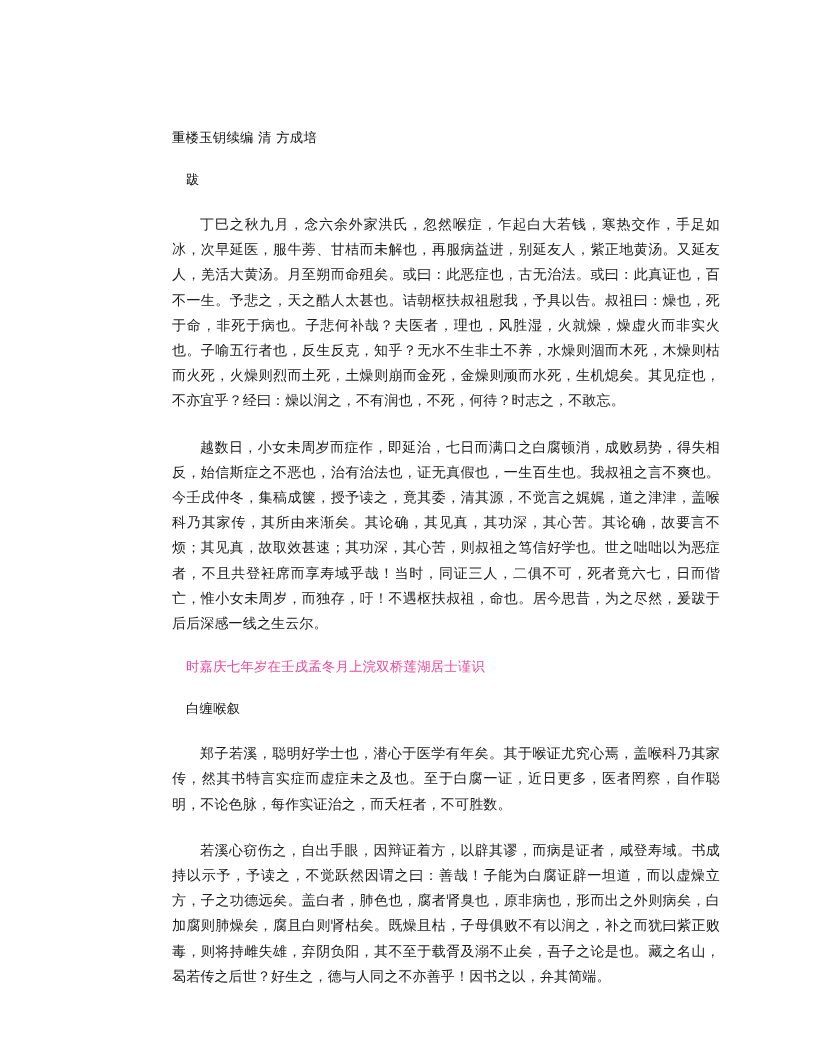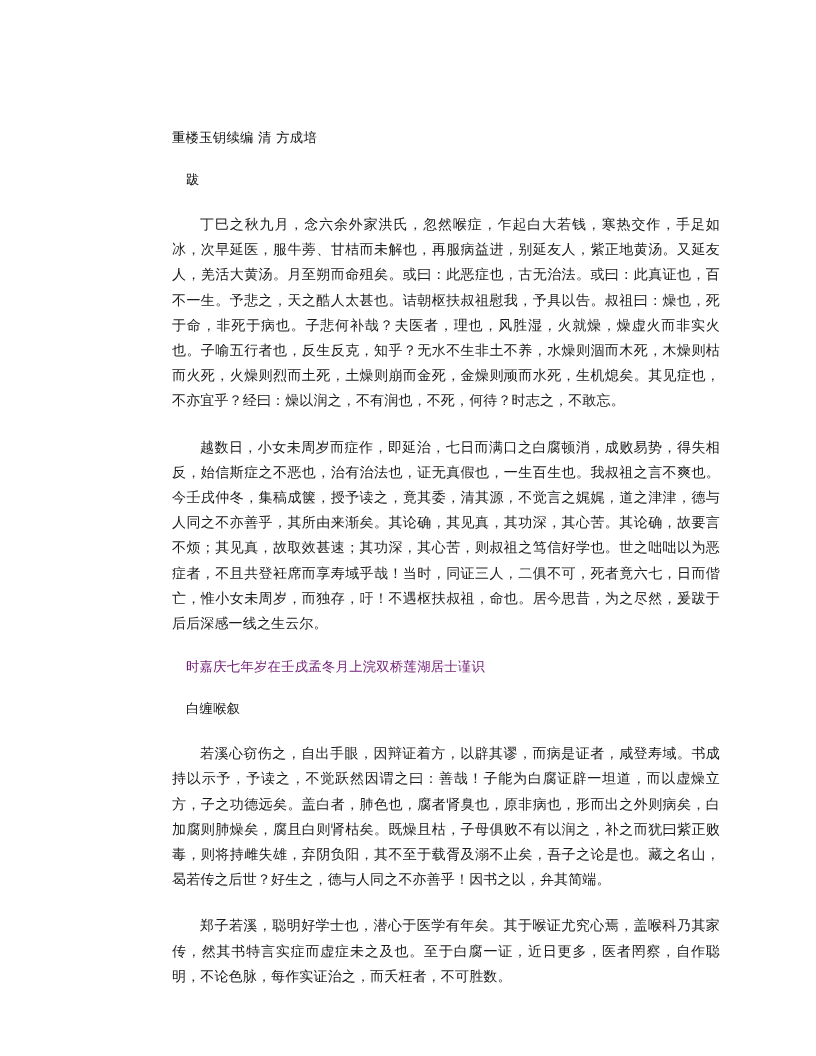--- a/index.html
+++ b/index.html
@@ -52,45 +52,45 @@
     text-justify: inter-ideograph;
     letter-spacing: 0.15px;
     color: #1a1a1a;
   }
   .signature {
     font-size: 13.3px;
     line-height: 20px;
     letter-spacing: 0.3px;
     margin: 0 0 22px 0;
     text-indent: 14px;
-    color: #701a75;
+    color: #ec4899;
   }
   .para:last-child,
   .signature:last-child {
     margin-bottom: 0;
   }
 </style>
 </head>
 <body>
 
 <div class="page">
   <div class="content">
 
     <div class="doc-title">重楼玉钥续编  清  方成培</div>
 
     <div class="section-head">跋</div>
 
     <p class="para">丁巳之秋九月，念六余外家洪氏，忽然喉症，乍起白大若钱，寒热交作，手足如冰，次早延医，服牛蒡、甘桔而未解也，再服病益进，别延友人，紫正地黄汤。又延友人，羌活大黄汤。月至朔而命殂矣。或曰：此恶症也，古无治法。或曰：此真证也，百不一生。予悲之，天之酷人太甚也。诘朝枢扶叔祖慰我，予具以告。叔祖曰：燥也，死于命，非死于病也。子悲何补哉？夫医者，理也，风胜湿，火就燥，燥虚火而非实火也。子喻五行者也，反生反克，知乎？无水不生非土不养，水燥则涸而木死，木燥则枯而火死，火燥则烈而土死，土燥则崩而金死，金燥则顽而水死，生机熄矣。其见症也，不亦宜乎？经曰：燥以润之，不有润也，不死，何待？时志之，不敢忘。</p>
 
-    <p class="para">越数日，小女未周岁而症作，即延治，七日而满口之白腐顿消，成败易势，得失相反，始信斯症之不恶也，治有治法也，证无真假也，一生百生也。我叔祖之言不爽也。今壬戌仲冬，集稿成箧，授予读之，竟其委，清其源，不觉言之娓娓，道之津津，德与人同之不亦善乎，其所由来渐矣。其论确，其见真，其功深，其心苦。其论确，故要言不烦；其见真，故取效甚速；其功深，其心苦，则叔祖之笃信好学也。世之咄咄以为恶症者，不且共登衽席而享寿域乎哉！当时，同证三人，二俱不可，死者竟六七，日而偕亡，惟小女未周岁，而独存，吁！不遇枢扶叔祖，命也。居今思昔，为之尽然，爰跋于后后深感一线之生云尔。</p>
+    <p class="para">越数日，小女未周岁而症作，即延治，七日而满口之白腐顿消，成败易势，得失相反，始信斯症之不恶也，治有治法也，证无真假也，一生百生也。我叔祖之言不爽也。今壬戌仲冬，集稿成箧，授予读之，竟其委，清其源，不觉言之娓娓，道之津津，盖喉科乃其家传，其所由来渐矣。其论确，其见真，其功深，其心苦。其论确，故要言不烦；其见真，故取效甚速；其功深，其心苦，则叔祖之笃信好学也。世之咄咄以为恶症者，不且共登衽席而享寿域乎哉！当时，同证三人，二俱不可，死者竟六七，日而偕亡，惟小女未周岁，而独存，吁！不遇枢扶叔祖，命也。居今思昔，为之尽然，爰跋于后后深感一线之生云尔。</p>
 
     <div class="signature">时嘉庆七年岁在壬戌孟冬月上浣双桥莲湖居士谨识</div>
 
     <div class="section-head">白缠喉叙</div>
 
+    <p class="para">郑子若溪，聪明好学士也，潜心于医学有年矣。其于喉证尤究心焉，盖喉科乃其家传，然其书特言实症而虚症未之及也。至于白腐一证，近日更多，医者罔察，自作聪明，不论色脉，每作实证治之，而夭枉者，不可胜数。</p>
+
     <p class="para">若溪心窃伤之，自出手眼，因辩证着方，以辟其谬，而病是证者，咸登寿域。书成持以示予，予读之，不觉跃然因谓之曰：善哉！子能为白腐证辟一坦道，而以虚燥立方，子之功德远矣。盖白者，肺色也，腐者肾臭也，原非病也，形而出之外则病矣，白加腐则肺燥矣，腐且白则肾枯矣。既燥且枯，子母俱败不有以润之，补之而犹曰紫正败毒，则将持雌失雄，弃阴负阳，其不至于载胥及溺不止矣，吾子之论是也。藏之名山，曷若传之后世？好生之，德与人同之不亦善乎！因书之以，弁其简端。</p>
-
-    <p class="para">郑子若溪，聪明好学士也，潜心于医学有年矣。其于喉证尤究心焉，盖喉科乃其家传，然其书特言实症而虚症未之及也。至于白腐一证，近日更多，医者罔察，自作聪明，不论色脉，每作实证治之，而夭枉者，不可胜数。</p>
 
 
 
   </div>
 </div>
 
 </body></html>

